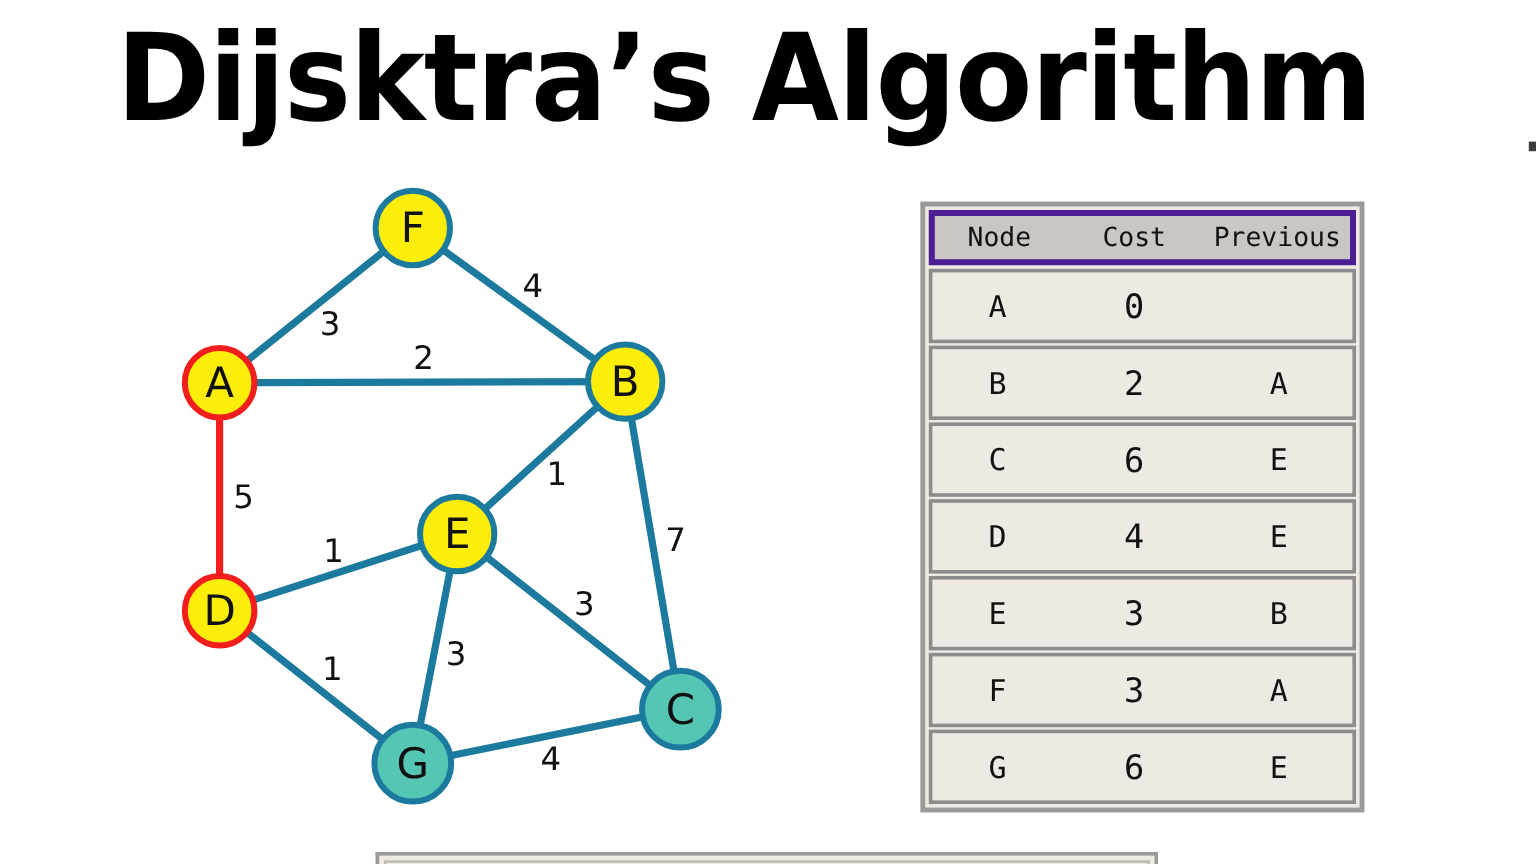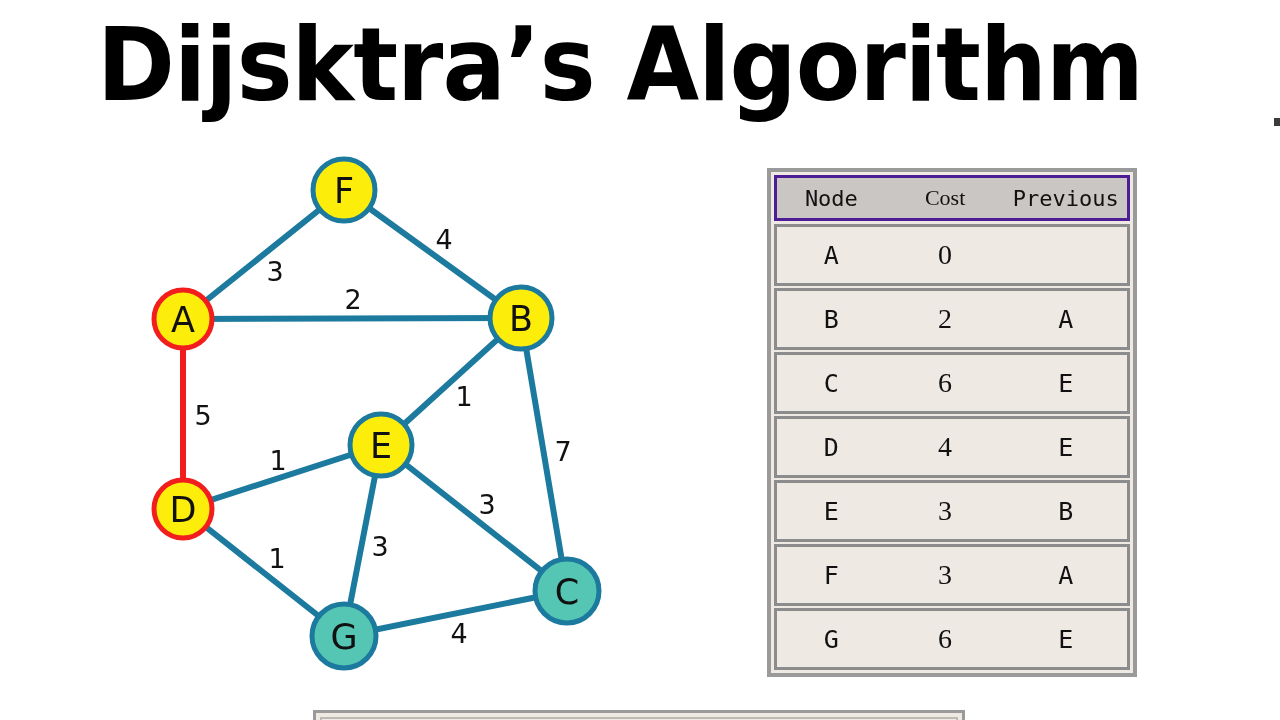--- a/index.html
+++ b/index.html
@@ -72,31 +72,31 @@
     align-items: center;
     height: 62px;
     border: 3px solid #8c8c8c;
     background: #efe9e4;
     margin-bottom: 2px;
   }
   .tbl-row:last-child { margin-bottom: 0; }
   .tbl-row.header {
     height: 46px;
     background: #c9c6c3;
-    border: 3px solid #4c1d95;
+    border: 5px solid #4c1d95;
     margin-bottom: 3px;
   }
   .cell {
     font-family: "DejaVu Sans Mono", "Liberation Mono", monospace;
     font-size: 22px;
     color: #111111;
     text-align: center;
   }
   .cell.c-node     { width: 110px; }
-  .cell.c-cost     { width: 120px; font-family: Liberation Serif, serif; }
+  .cell.c-cost     { width: 120px; }
   .cell.c-prev     { width: 124px; }
   .tbl-row.header .cell { font-size: 22px; }
   .tbl-row:not(.header) .cell.c-cost { font-size: 28px; }
   .tbl-row:not(.header) .cell { font-size: 25px; }
 
   
   #bottom-box {
     position: absolute;
     left: 313px; top: 710px;
     width: 652px; height: 30px;

